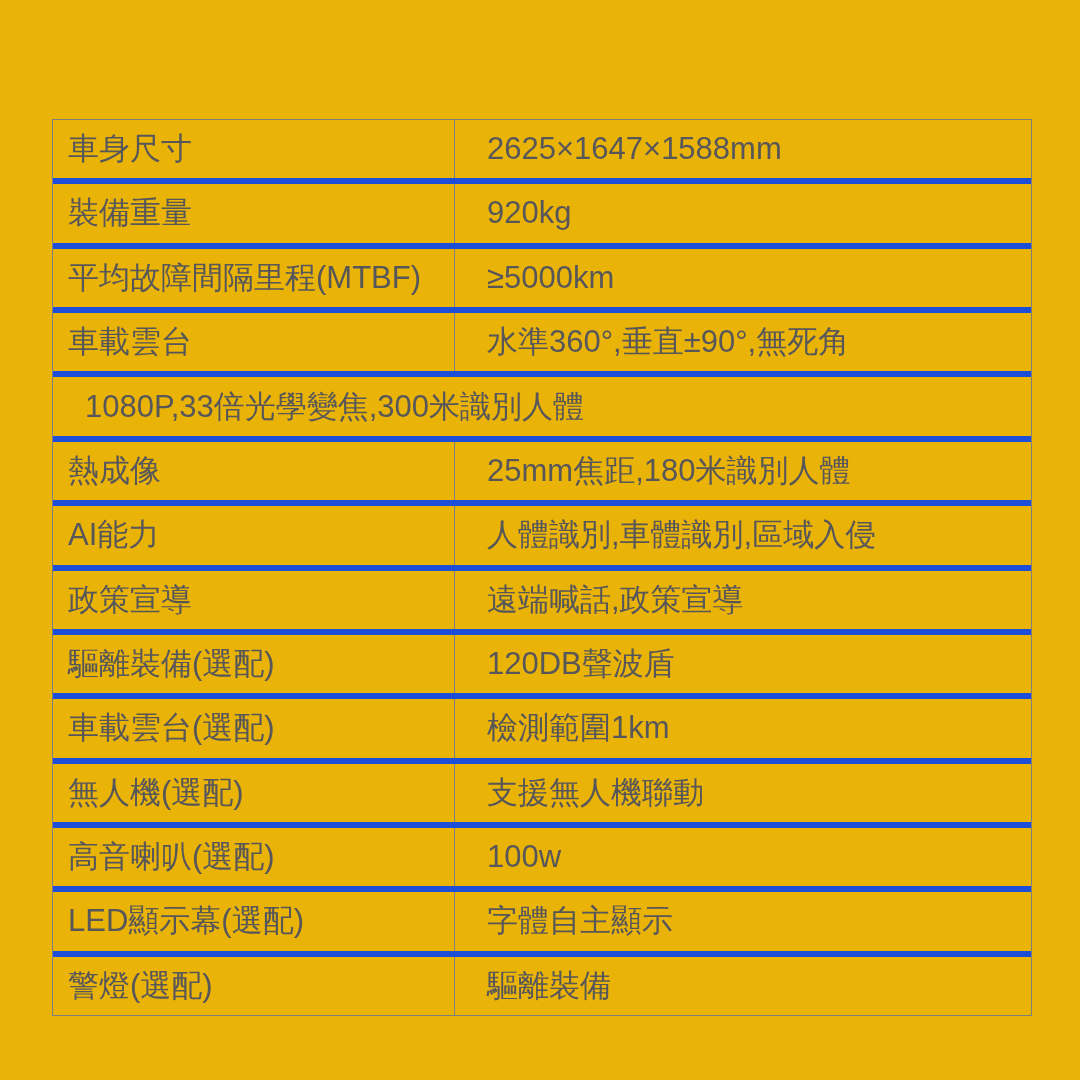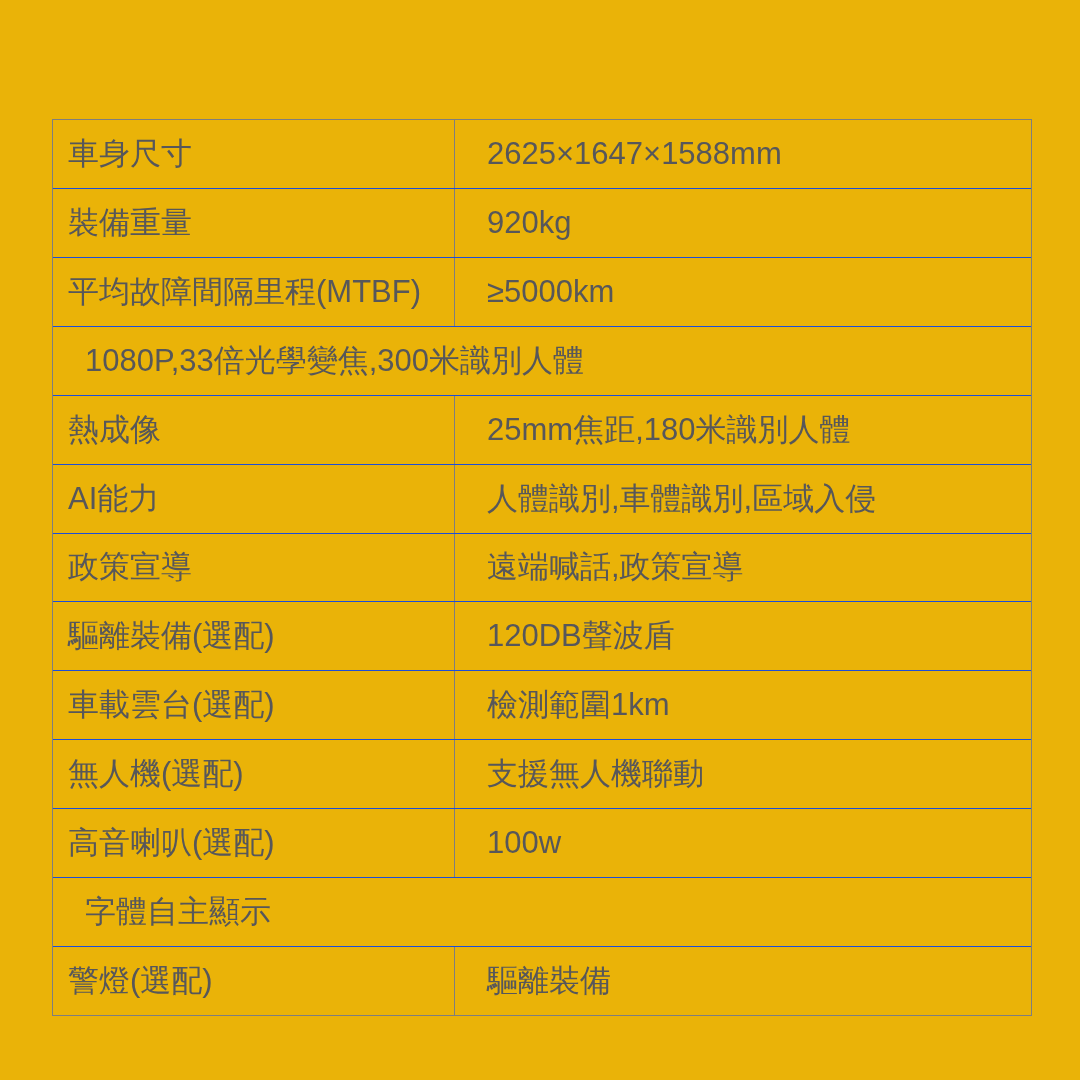--- a/index.html
+++ b/index.html
@@ -25,21 +25,21 @@
     height: 897px;
     box-sizing: border-box;
     border: 1px solid #7e7e7e;
     display: flex;
     flex-direction: column;
   }
   .spec-row {
     flex: 1 1 0;
     display: flex;
     box-sizing: border-box;
-    border-top: 1px solid #1d4ed8;
+    border-top: 6px solid #1d4ed8;
     min-height: 0;
   }
   .spec-row:first-child {
     border-top: none;
   }
   .cell {
     display: flex;
     align-items: center;
     box-sizing: border-box;
     color: #57575a;
@@ -70,20 +70,24 @@
       </div>
       <div class="spec-row">
         <div class="cell label">裝備重量</div>
         <div class="cell value">920kg</div>
       </div>
       <div class="spec-row">
         <div class="cell label">平均故障間隔里程(MTBF)</div>
         <div class="cell value">≥5000km</div>
       </div>
       <div class="spec-row">
+        <div class="cell label">車載雲台</div>
+        <div class="cell value">水準360°,垂直±90°,無死角</div>
+      </div>
+      <div class="spec-row">
         <div class="cell value">1080P,33倍光學變焦,300米識別人體</div>
       </div>
       <div class="spec-row">
         <div class="cell label">熱成像</div>
         <div class="cell value">25mm焦距,180米識別人體</div>
       </div>
       <div class="spec-row">
         <div class="cell label">AI能力</div>
         <div class="cell value">人體識別,車體識別,區域入侵</div>
       </div>
@@ -101,20 +105,21 @@
       </div>
       <div class="spec-row">
         <div class="cell label">無人機(選配)</div>
         <div class="cell value">支援無人機聯動</div>
       </div>
       <div class="spec-row">
         <div class="cell label">高音喇叭(選配)</div>
         <div class="cell value">100w</div>
       </div>
       <div class="spec-row">
+        <div class="cell label">LED顯示幕(選配)</div>
         <div class="cell value">字體自主顯示</div>
       </div>
       <div class="spec-row">
         <div class="cell label">警燈(選配)</div>
         <div class="cell value">驅離裝備</div>
       </div>
     </div>
 </div>
 
 </body></html>

